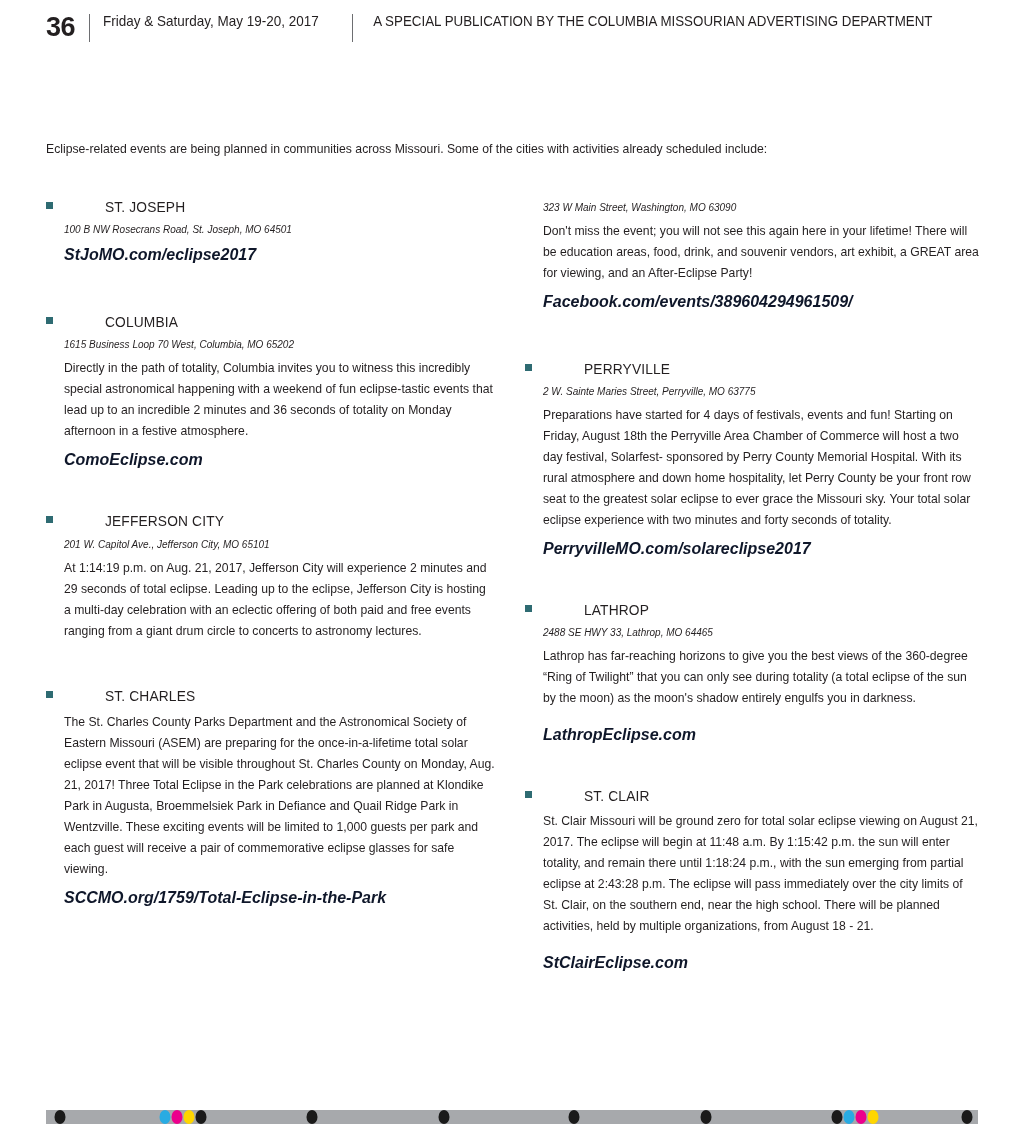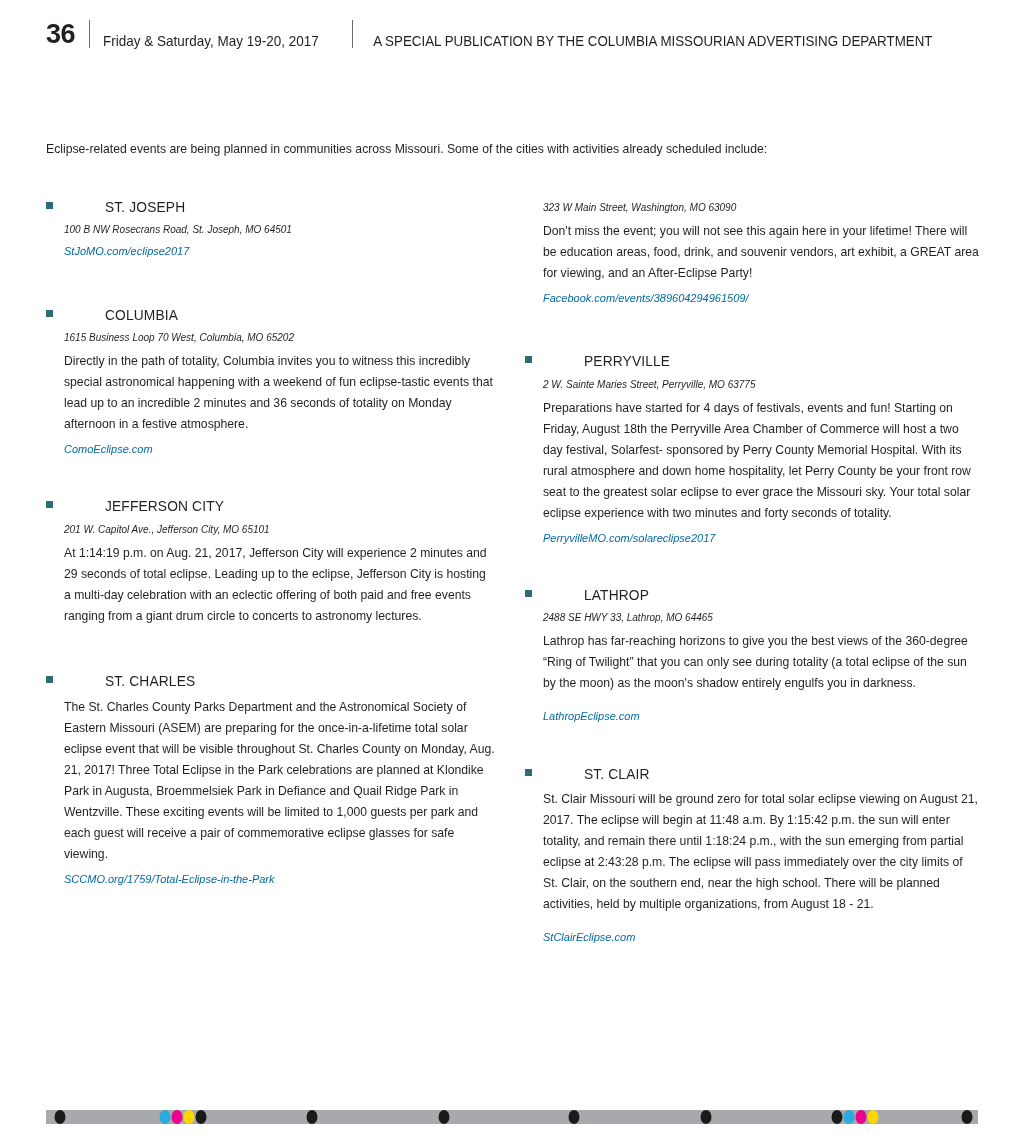--- a/index.html
+++ b/index.html
@@ -17,21 +17,21 @@
   }
 
   
   .page-header {
     position: absolute;
     left: 46px;
     top: 14px;
     width: 932px;
     height: 34px;
     display: flex;
-    align-items: flex-end;
+    align-items: flex-start;
   }
   .page-number {
     font-family: "Liberation Sans", sans-serif;
     font-weight: bold;
     font-size: 27px;
     line-height: 1;
     letter-spacing: -0.5px;
     color: #231f20;
     padding-right: 14px;
   }
@@ -127,24 +127,25 @@
   }
   .desc {
     font-size: 12.2px;
     line-height: 1.72;
     color: #231f20;
     margin: 0 0 6px 0;
     text-align: left;
   }
   .weblink {
     font-style: italic;
-    font-size: 11px;
+    font-size: 16px;
     line-height: 1.5;
-    color: #0369a1;
+    color: #0f172a;
     margin: 0;
+    font-weight: bold;
   }
   .weblink.spaced { margin-top: 14px; }
 
   
   .regbar {
     position: absolute;
     left: 46px;
     top: 1110px;
     width: 932px;
     height: 14px;

